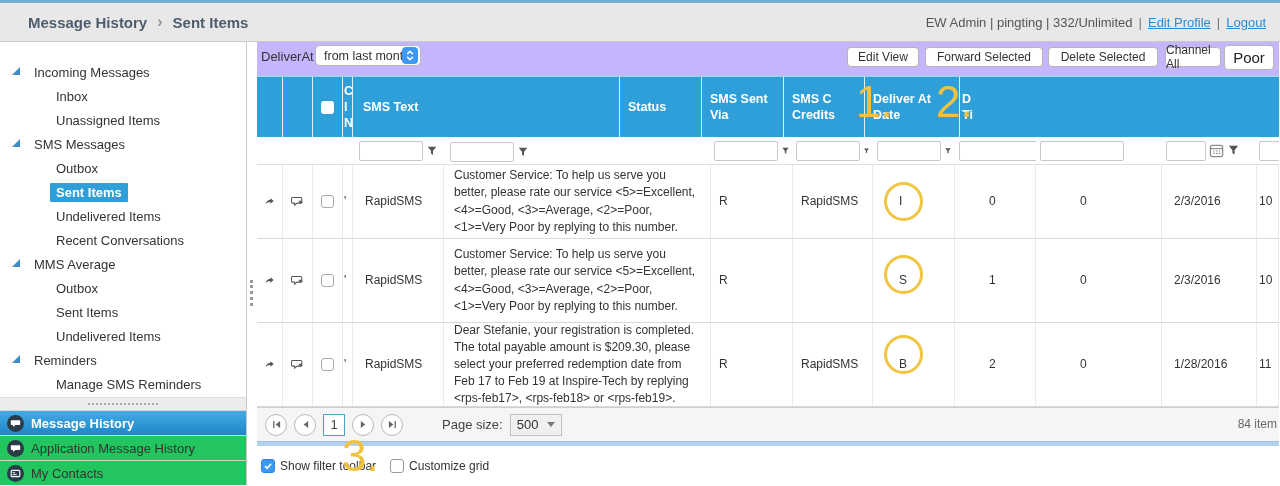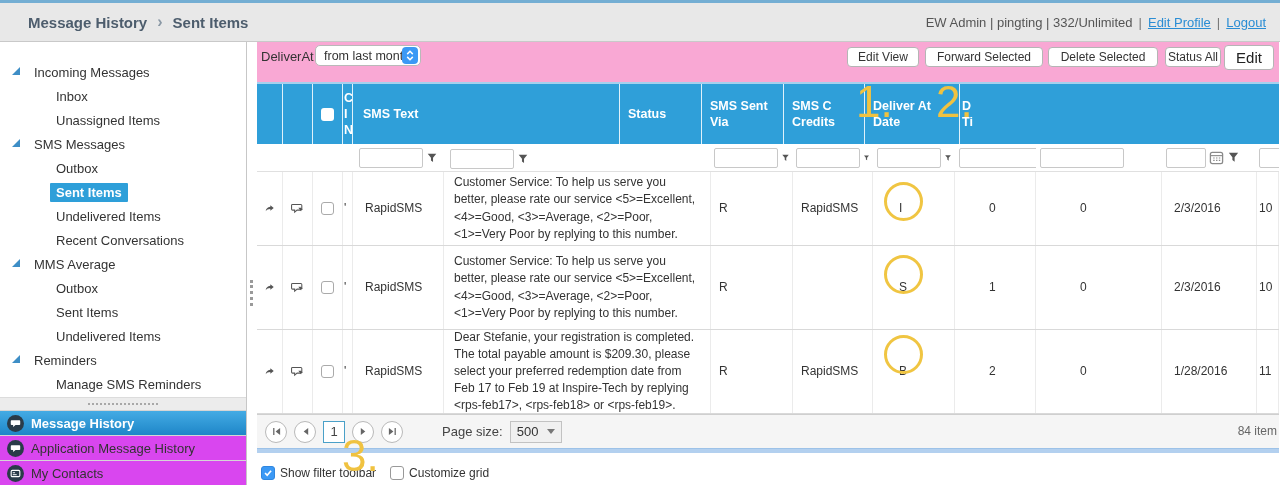--- a/index.html
+++ b/index.html
@@ -31,27 +31,27 @@
   .titem .tri { width:0; height:0; border-left:8px solid transparent; border-bottom:8px solid #3e8ec6;
     margin:0 14px 2px 12px; }
   .titem.child { padding-left:50px; }
   .titem.child .lbl { padding:2px 6px; }
   .titem.child.selected .lbl { background:#2e9fd9; color:#fff; font-weight:bold; border-radius:1px; }
   .dotted-strip { height:13px; background:#ececec; border-top:1px solid #dcdcdc;
     display:flex; align-items:center; justify-content:center; }
   .dotted-strip .dots { width:70px; border-top:2px dotted #a8a8a8; }
   .bottomnav { position:absolute; bottom:0; left:0; right:0; }
   .bitem { height:25px; display:flex; align-items:center; gap:7px; padding-left:7px;
-    font-size:13px; color:#333; background:#d946ef; border-top:1px solid #d5d5d5; cursor:pointer; }
+    font-size:13px; color:#333; background:#22c55e; border-top:1px solid #d5d5d5; cursor:pointer; }
   .bitem.selected { background:linear-gradient(#44abe4,#1e86c8); color:#fff; font-weight:bold; }
   .cicon { width:17px; height:17px; border-radius:50%; background:#2a3b49; flex-shrink:0;
     display:flex; align-items:center; justify-content:center; }
 
   
-  .toolbar { height:40px; position:relative; background:#f9a8d4; }
+  .toolbar { height:33px; position:relative; background:#c4b5fd; }
   .da-label { position:absolute; left:4px; top:7px; font-size:13px; color:#333; }
   .da-select { position:absolute; left:58px; top:3px; width:106px; height:21px; background:#fff;
     border:1px solid #b9b9b9; border-radius:5px; font-size:12.5px; display:flex; align-items:center;
     padding-left:8px; cursor:pointer; }
   .da-stepper { position:absolute; right:2px; top:1px; width:16px; height:17px; border-radius:4px;
     background:#3b99f5; display:flex; flex-direction:column; align-items:center; justify-content:center; }
   .tb-btn { position:absolute; top:5px; height:20px; background:#fff; border:1px solid #b5b5b5;
     border-radius:4px; font-size:12px; color:#333; display:flex; align-items:center;
     justify-content:center; cursor:pointer; font-family:"Liberation Sans",sans-serif; }
   .btn-save { left:590px; width:72px; }
@@ -229,22 +229,22 @@
           <span class="da-stepper">
             <svg width="10" height="13" viewBox="0 0 10 14">
                 <path d="M2 5.5L5 2.5l3 3" fill="none" stroke="#fff" stroke-width="1.6"></path>
                 <path d="M2 8.5l3 3 3-3" fill="none" stroke="#fff" stroke-width="1.6"></path>
               </svg>
           </span>
         </div>
         <div class="tb-btn btn-save">Edit View</div>
         <div class="tb-btn btn-fwd">Forward Selected</div>
         <div class="tb-btn btn-delsel">Delete Selected</div>
-        <div class="tb-btn btn-delall">Status All</div>
-        <div class="tb-btn btn-page">Edit</div>
+        <div class="tb-btn btn-delall">Channel All</div>
+        <div class="tb-btn btn-page">Poor</div>
       </div>
       <div class="blueline"></div>
 
       <div class="grid">
 
         <div class="hrow">
           <div class="hcell w0"></div>
           <div class="hcell w1"></div>
           <div class="hcell w2">
               <span class="cbox" style="border:none"></span>

